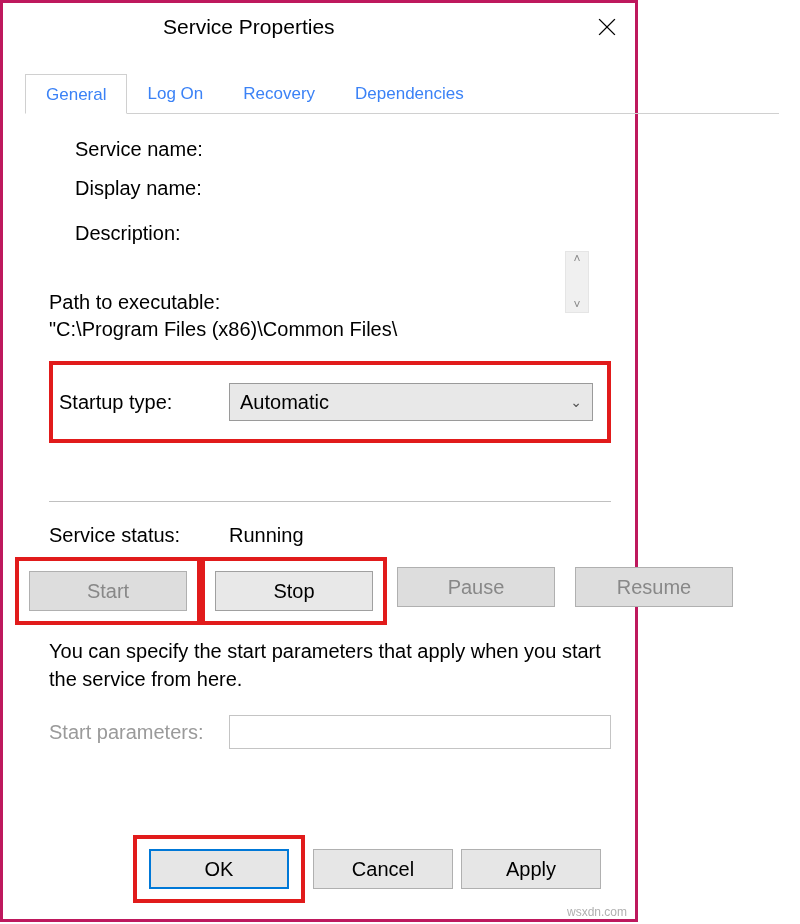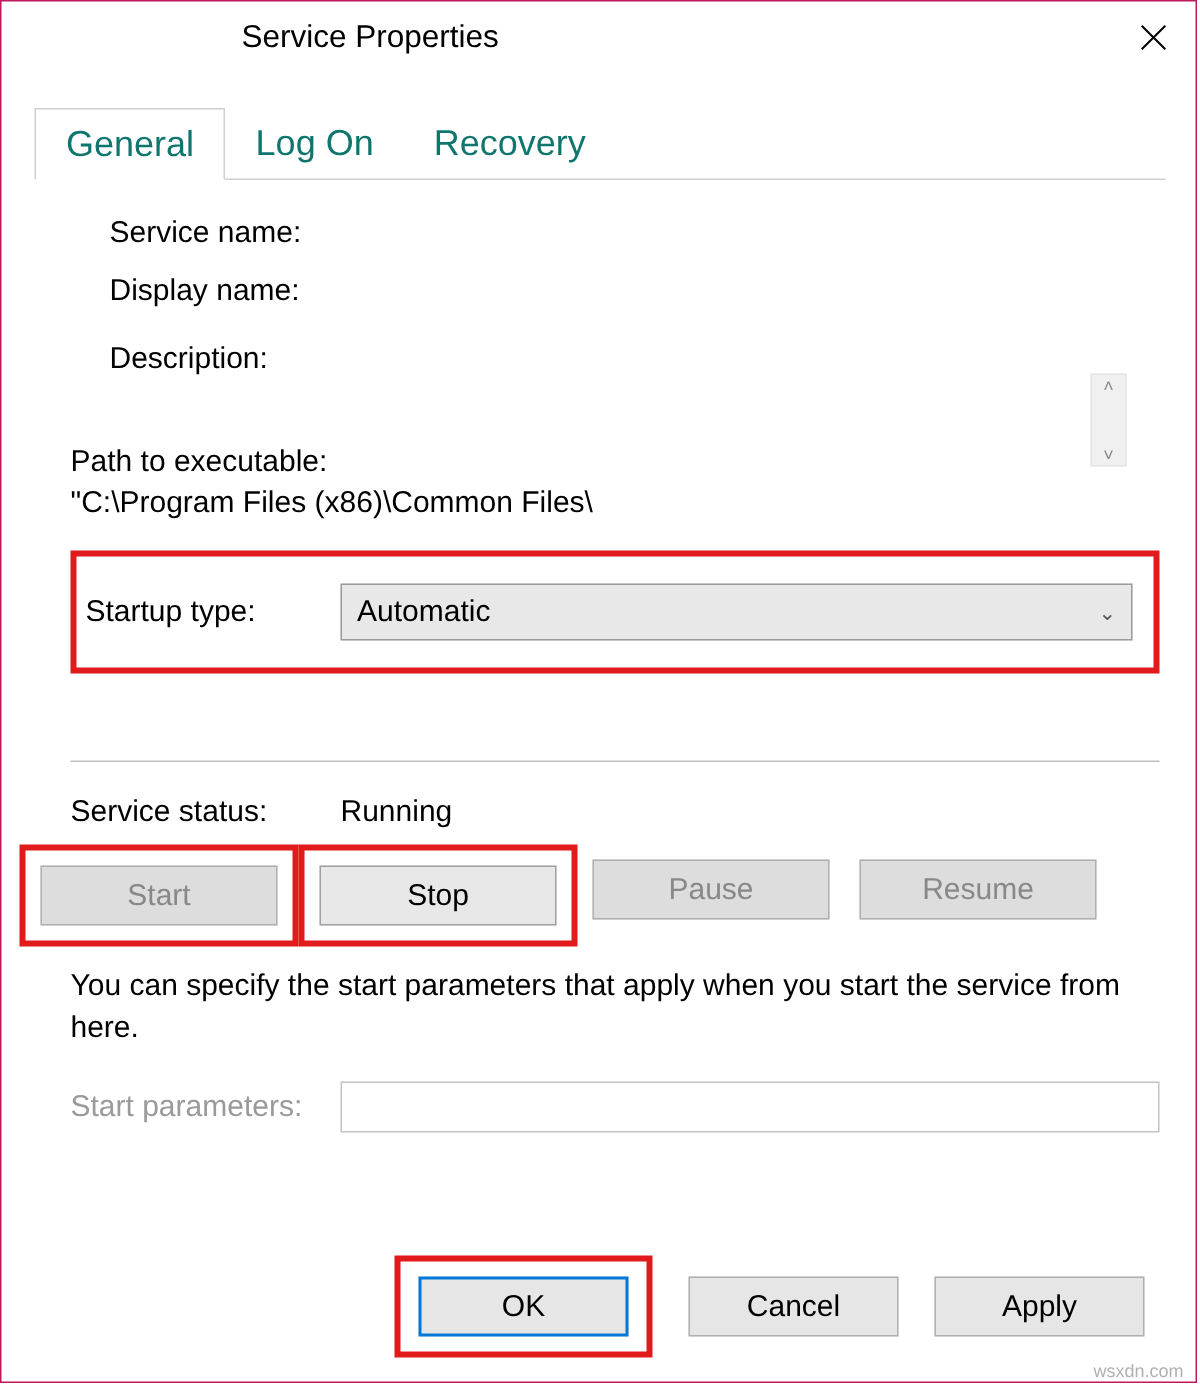--- a/index.html
+++ b/index.html
@@ -8,23 +8,23 @@
     width: 800px;
     height: 924px;
     background: #ffffff;
     font-family: "Segoe UI", Tahoma, sans-serif;
     font-size: 18px;
     color: #000;
     overflow: hidden;
   }
   .dialog {
     position: relative;
-    width: 798px;
+    width: 638px;
     height: 922px;
-    border: 1px solid #be185d;
+    border: 3px solid #be185d;
     background: #fff;
     box-sizing: border-box;
   }
   .titlebar {
     display: flex;
     align-items: center;
     height: 48px;
     padding-left: 160px;
     font-size: 21px;
     font-weight: 400;
@@ -44,25 +44,25 @@
   .close-btn svg { width: 18px; height: 18px; }
   .tabs {
     display: flex;
     margin-left: 22px;
     margin-top: 22px;
     border-bottom: 1px solid #d0d0d0;
     width: 754px;
   }
   .tab {
     padding: 10px 20px 8px 20px;
-    font-size: 24px;
+    font-size: 17px;
     cursor: pointer;
     position: relative;
     top: 1px;
-    color: #0f766e;
+    color: #3b82f6;
   }
   .tab.active {
     background: #fff;
     border: 1px solid #d0d0d0;
     border-bottom: 1px solid #fff;
   }
   .content {
     padding: 24px 24px 10px 46px;
     font-size: 20px;
   }
@@ -188,21 +188,21 @@
     padding: 2px 6px;
     font-size: 18px;
     color: #000;
     box-sizing: border-box;
   }
   .footer {
     position: absolute;
     bottom: 16px;
     right: 34px;
     display: flex;
-    gap: 24px;
+    gap: 8px;
     align-items: center;
   }
   .footer-btn {
     width: 140px;
     height: 40px;
     font-size: 20px;
     border: 1px solid #b0b0b0;
     background: #e6e6e6;
     cursor: pointer;
   }
@@ -233,20 +233,21 @@
         <line x1="1" y1="1" x2="15" y2="15" stroke="#000" stroke-width="1.2"></line>
         <line x1="15" y1="1" x2="1" y2="15" stroke="#000" stroke-width="1.2"></line>
       </svg>
     </div>
   </div>
 
   <div class="tabs">
     <div class="tab active">General</div>
     <div class="tab">Log On</div>
     <div class="tab">Recovery</div>
+    <div class="tab">Dependencies</div>
   </div>
 
   <div class="content">
 
     <div class="row">
       <div class="label">Service name:</div>
       <div class="value"></div>
     </div>
 
     <div class="row">

